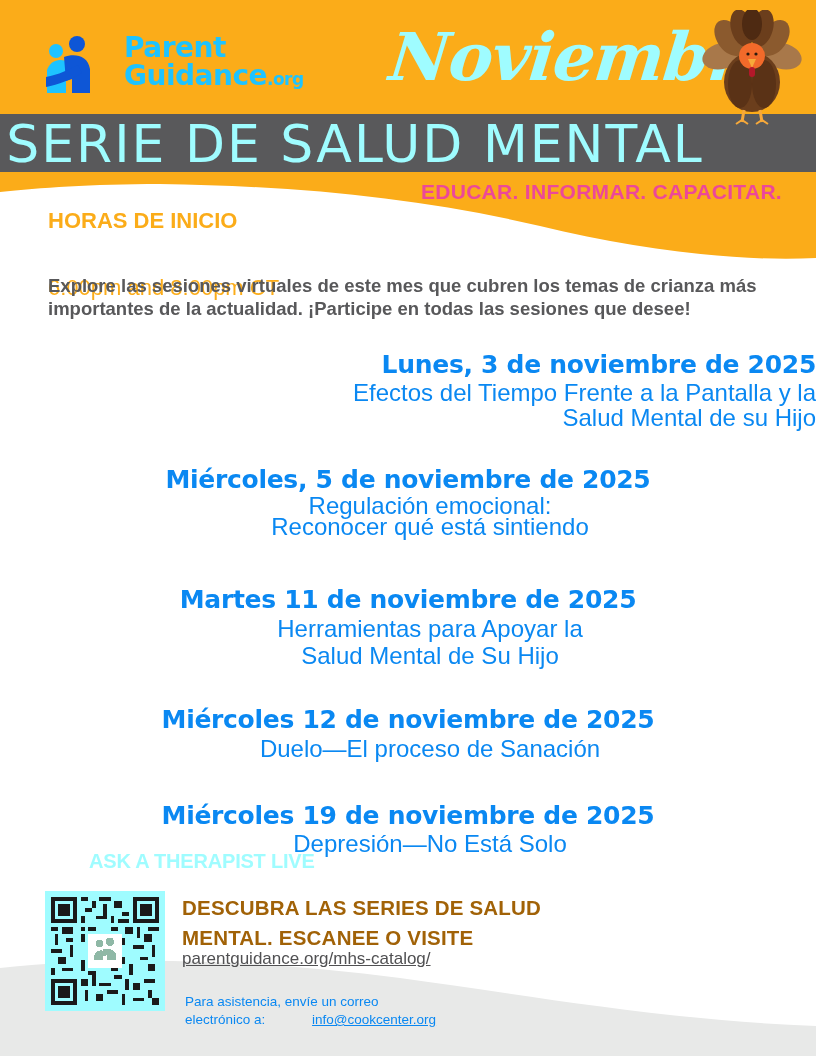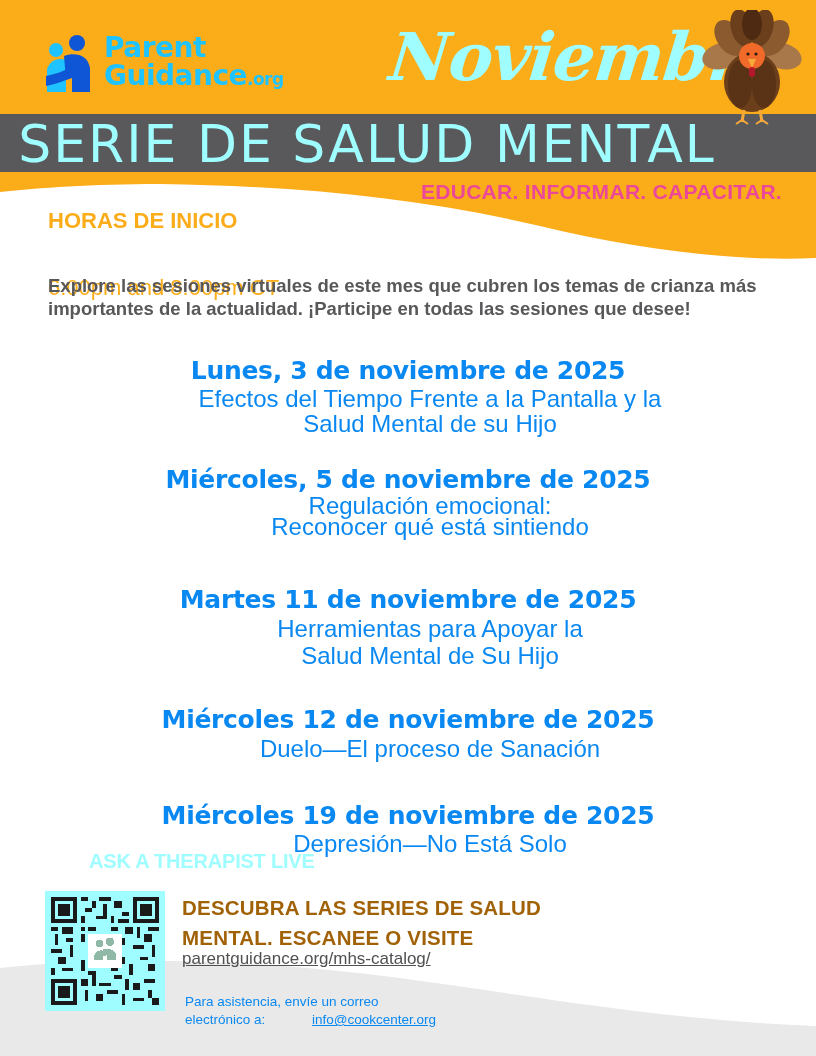--- a/index.html
+++ b/index.html
@@ -5,41 +5,41 @@
   * { box-sizing: border-box; margin: 0; padding: 0; }
   html, body { width: 816px; height: 1056px; overflow: hidden; background: #ffffff; }
   body { position: relative; font-family: "Liberation Sans", "DejaVu Sans", sans-serif; }
 
   .page { position: relative; width: 816px; height: 1056px; overflow: hidden; background: #fff; }
 
   
   .bg-waves { position: absolute; left: 0; top: 0; width: 816px; height: 1056px; z-index: 0; }
 
   
-  .logo { position: absolute; left: 44px; top: 34px; display: flex; z-index: 3; }
+  .logo { position: absolute; left: 44px; top: 34px; display: flex; align-items: center; z-index: 3; gap: 20px; }
   .logo-mark { width: 52px; height: 58px; margin-right: 8px; }
   .logo-text { line-height: 28px; color: #1ec3ff; font-weight: bold; font-family: "DejaVu Sans", sans-serif; }
   .logo-text .l1 { font-size: 28px; display: block; letter-spacing: -0.5px; }
   .logo-text .l2 { font-size: 28px; display: block; letter-spacing: -0.5px; }
   .logo-text .org { font-size: 17px; }
 
   .month-title {
     position: absolute; left: 390px; top: 18px; z-index: 3;
     font-family: "DejaVu Serif", serif; font-style: italic; font-weight: bold;
     font-size: 66px; color: #9ffcff; letter-spacing: -1px; transform: skewX(-6deg);
   }
 
   .turkey { position: absolute; left: 700px; top: 10px; width: 104px; height: 116px; z-index: 4; }
 
   .title-bar {
     position: absolute; left: 0; top: 114px; width: 816px; height: 58px;
     background: #59595b; z-index: 2;
   }
   .title-bar-text {
-    position: absolute; left: 16px; top: 114px; width: 702px; height: 58px; z-index: 5;
+    position: absolute; left: 4px; top: 114px; width: 702px; height: 58px; z-index: 5;
     text-align: center; color: #9ffcff; font-size: 52px; line-height: 60px;
     font-family: "DejaVu Sans", sans-serif; letter-spacing: 2px; font-weight: normal;
   }
 
   .tagline {
     position: absolute; right: 34px; top: 180px; z-index: 3;
     color: #ec4899; font-size: 21px; font-weight: bold; font-family: "Liberation Sans", sans-serif;
     letter-spacing: 0.3px;
   }
 
@@ -49,21 +49,21 @@
   .intro {
     position: absolute; left: 48px; top: 274px; width: 740px; z-index: 3;
     color: #58585a; font-size: 18.5px; line-height: 23px; font-weight: bold;
   }
 
   
   .sessions { position: absolute; left: 0; top: 344px; width: 816px; z-index: 3; text-align: center; color: #0a88f2; }
   .session { position: absolute; left: 0; width: 816px; }
   .session-date { font-size: 25px; font-weight: bold; line-height: 30px; font-family: "DejaVu Sans", sans-serif; letter-spacing: -0.3px; }
   .session-title { font-size: 24px; line-height: 25px; font-family: "Liberation Sans", sans-serif; padding-left: 44px; }
-  .s1 { top: 12px; }
+  .s1 { top: 6px; text-align: right; }
   .s2 { top: 121px; }
   .s3 { top: 241px; }
   .s4 { top: 361px; }
   .s5 { top: 457px; }
 
   .ask-live {
     position: absolute; left: 89px; top: 850px; z-index: 2;
     color: #9ffcff; font-size: 20px; font-weight: bold; letter-spacing: -0.2px;
   }
 

